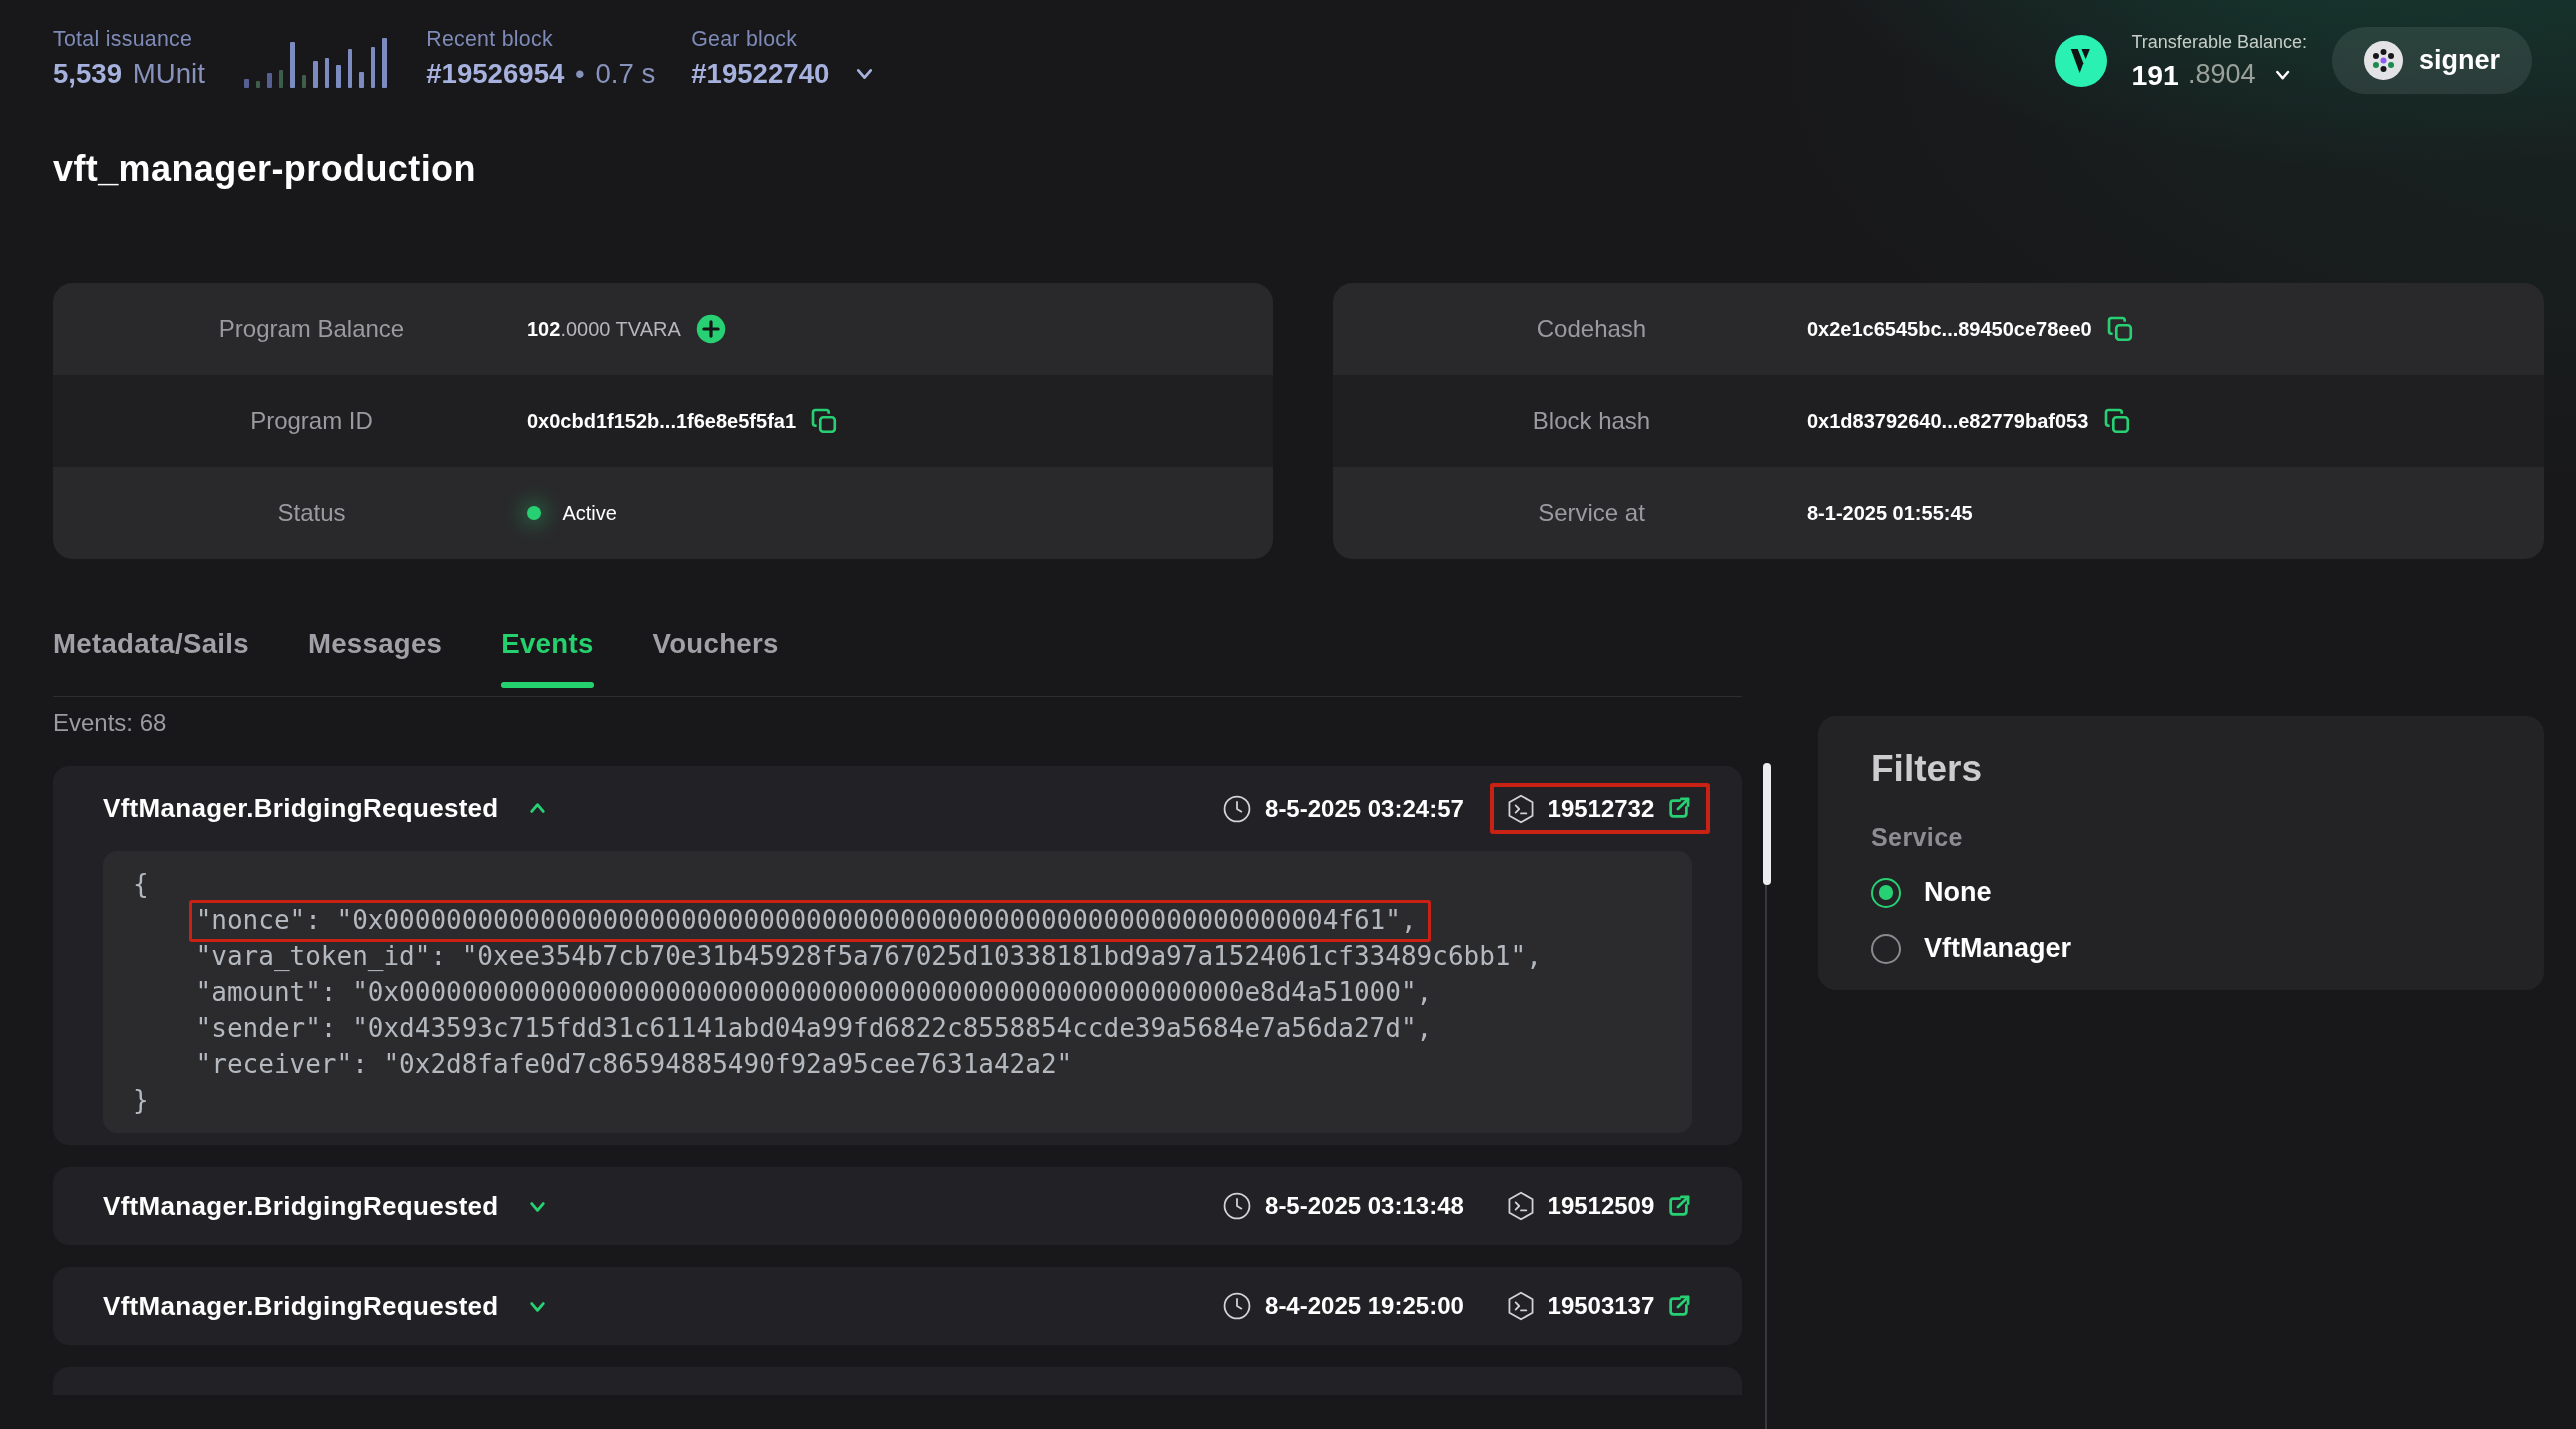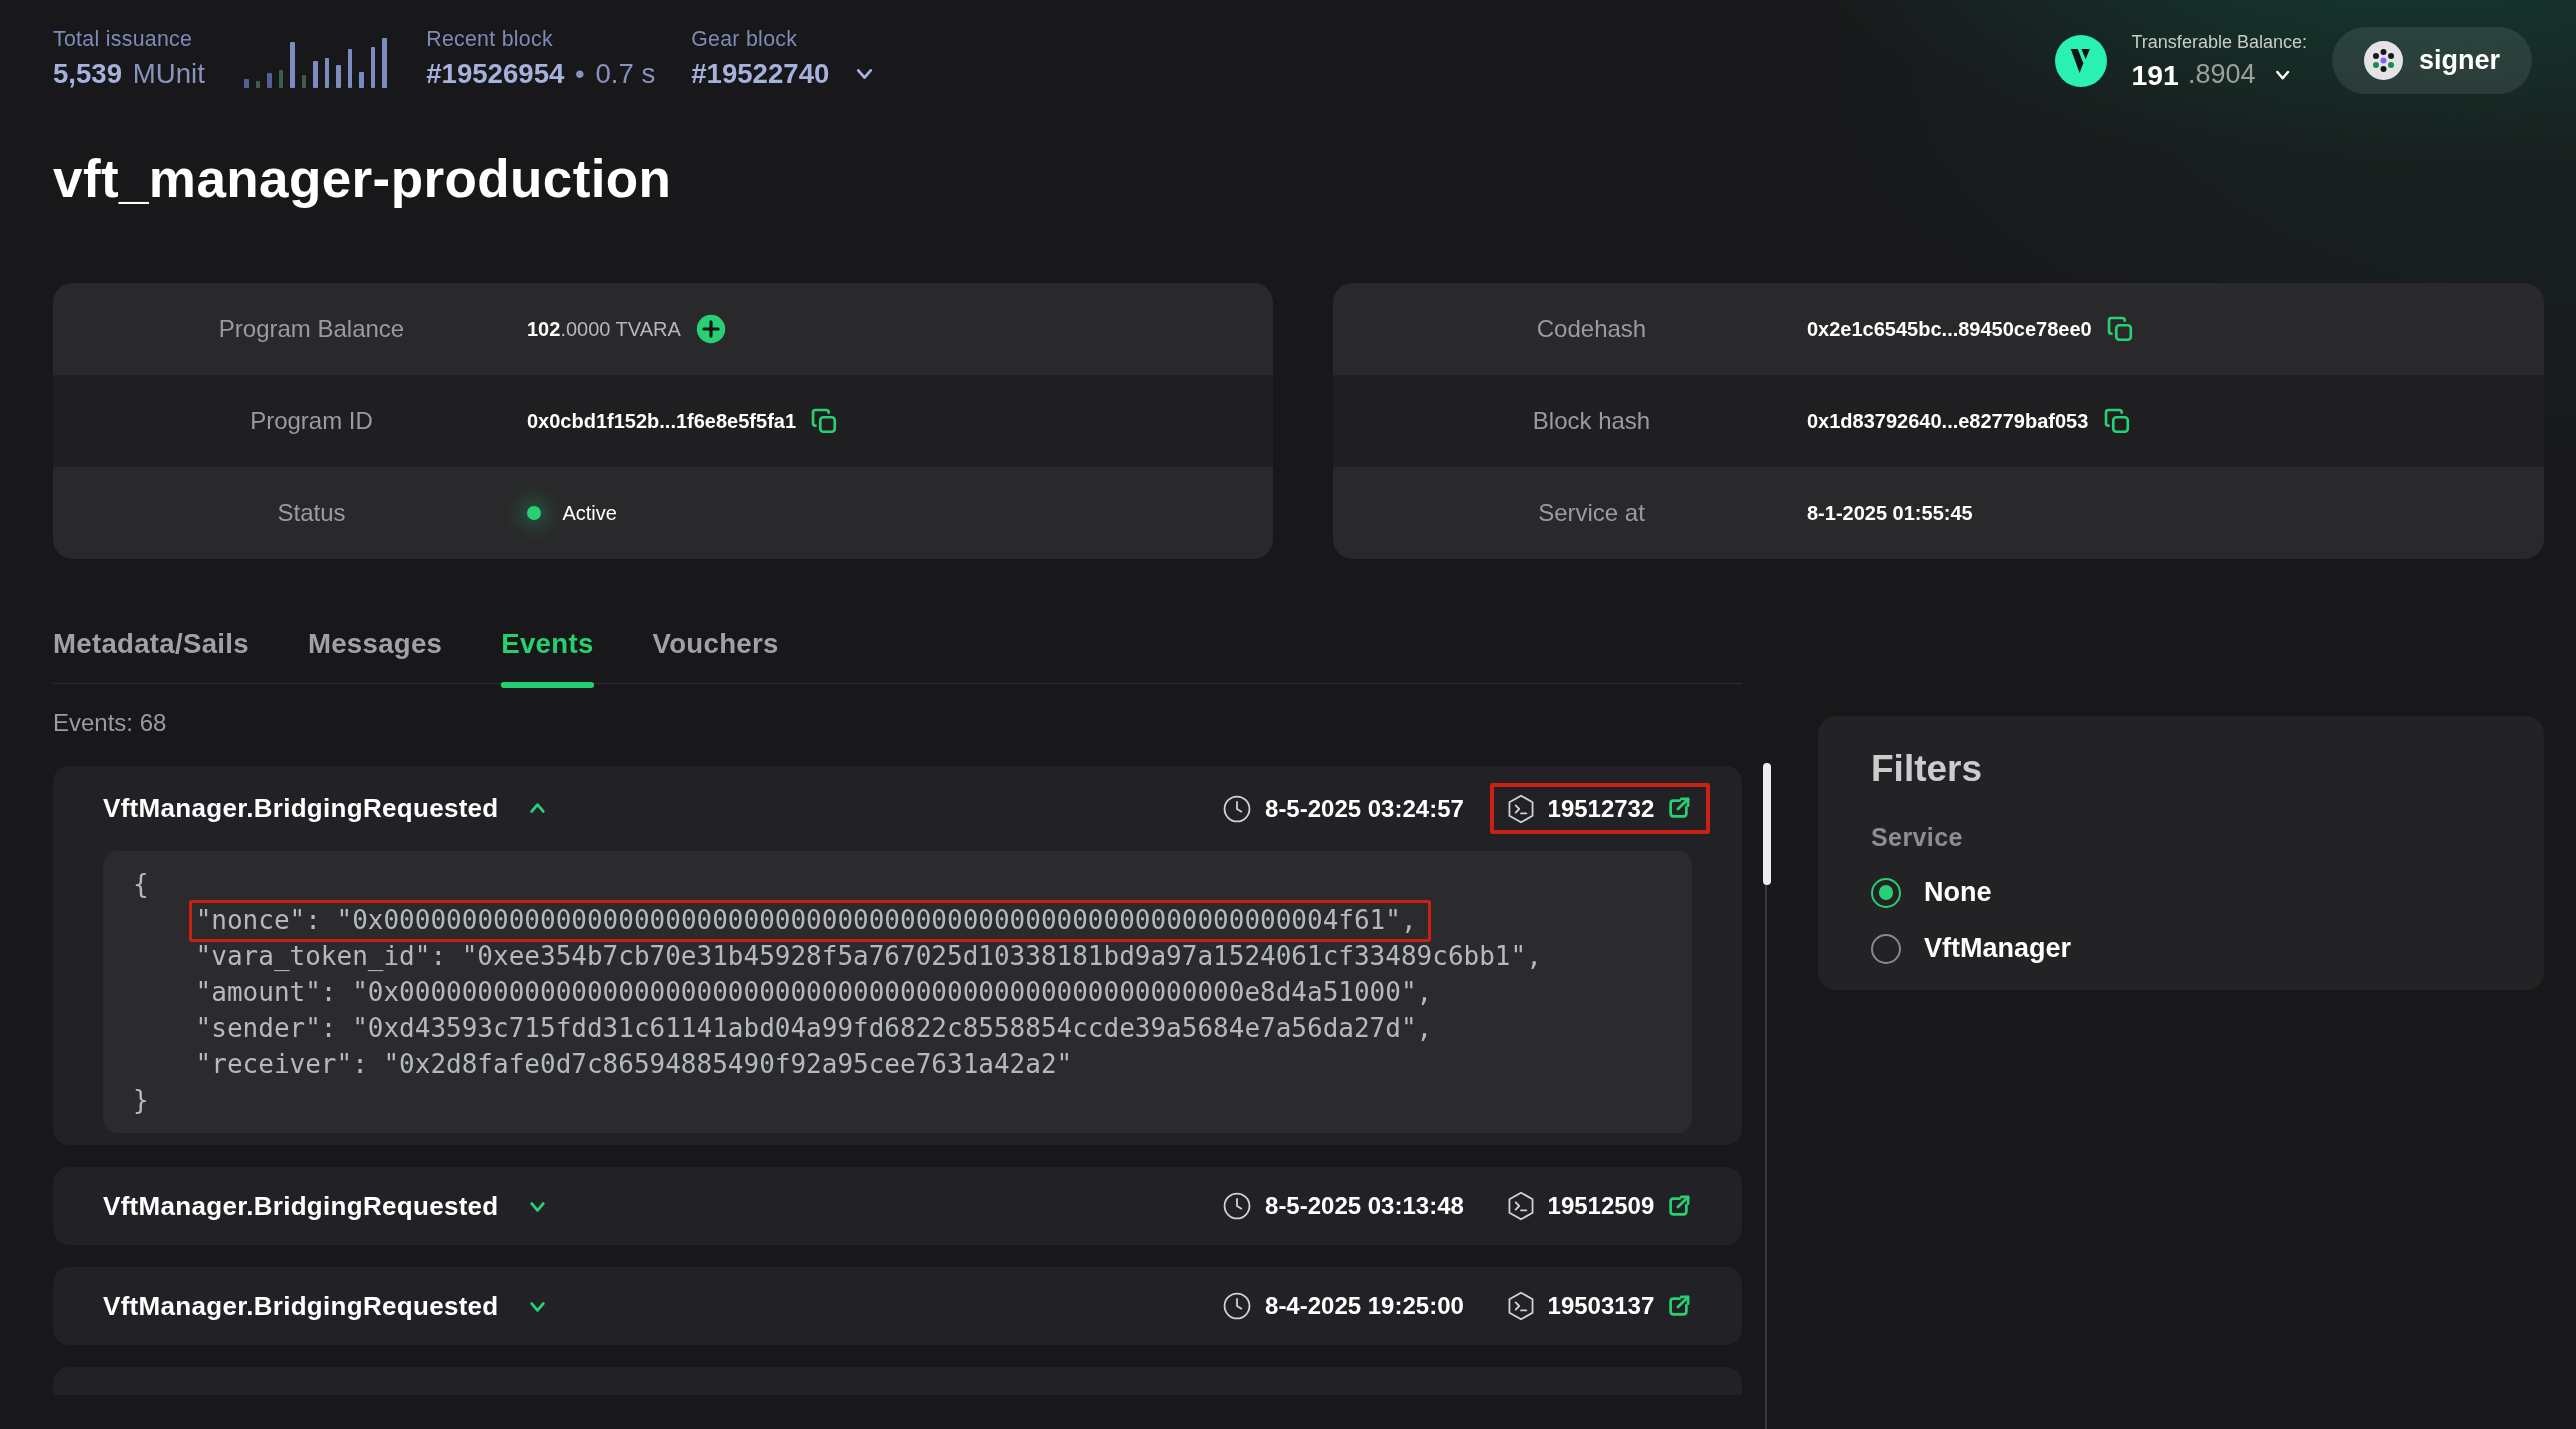--- a/index.html
+++ b/index.html
@@ -27,21 +27,21 @@
   .balance-block{display:flex;flex-direction:column;}
   .balance-label{font-size:18px;color:#c7cec8;margin-bottom:7.1px;}
   .balance-value{font-size:28.4px;color:#fff;font-weight:bold;display:flex;align-items:center;gap:9px;line-height:1;}
   .balance-frac{color:#9aa19b;font-weight:400;font-size:27px;}
   .signer-pill{display:flex;align-items:center;gap:16px;background:rgba(225,240,233,0.10);
                border-radius:39px;padding:14.2px 32px;cursor:pointer;}
   .signer-name{font-size:27px;font-weight:bold;color:#fff;}
 
   
   .title-row{position:absolute;left:53px;right:34px;top:148px;display:flex;justify-content:space-between;align-items:center;}
-  .page-title{font-size:53px;font-weight:bold;color:#fff;margin:0;letter-spacing:0.4px;}
+  .page-title{font-size:36px;font-weight:bold;color:#fff;margin:0;letter-spacing:0.4px;}
   .actions{display:flex;gap:55px;}
   .btn{display:flex;align-items:center;gap:18px;background:#2a5cf0;color:#fff;font-weight:bold;
        font-size:25px;border:none;border-radius:32px;padding:0 43px;height:62px;cursor:pointer;
        font-family:"Liberation Sans",sans-serif;}
 
   
   .cards-row{position:absolute;left:53px;top:283px;display:flex;gap:60px;}
   .info-card{border-radius:19.6px;overflow:hidden;}
   .info-card.left{width:1220px;}
   .info-card.right{width:1211px;}
@@ -50,21 +50,21 @@
   .info-row:nth-child(even){background:#1f1f21;}
   .info-label{width:431px;padding-left:43px;font-size:24px;color:#9b9b9f;flex:none;}
   .info-value{display:flex;align-items:center;gap:14.2px;font-size:20px;color:#fff;font-weight:bold;}
   .value-rest{color:#b7b7bb;font-weight:400;}
   .status-dot{width:14.2px;height:14.2px;border-radius:50%;background:#27d173;
               box-shadow:0 0 19.6px 6.2px rgba(39,209,115,0.30);margin-right:7.1px;}
   .icon-btn{display:flex;align-items:center;cursor:pointer;background:none;border:none;padding:0;}
 
   
   .tabs-row{position:absolute;left:53px;top:628px;width:1689px;display:flex;gap:59px;
-            border-bottom:1.8px solid #2e2e31;padding-bottom:23px;}
+            border-bottom:1.8px solid #2e2e31;padding-bottom:36px;}
   .tab{font-size:27.6px;font-weight:bold;color:#a0a0a6;position:relative;cursor:pointer;letter-spacing:0.3px;}
   .tab.active{color:#25d06f;}
   .tab.active::after{content:"";position:absolute;left:0;right:0;bottom:-27.6px;height:5.3px;
                      background:#25d06f;border-radius:2.7px;}
   .events-count{position:absolute;left:53px;top:709px;font-size:24px;color:#9b9ba1;}
 
   
   .events-col{position:absolute;left:53px;top:766px;width:1689px;display:flex;flex-direction:column;gap:22px;}
   .event-card{background:#222226;border-radius:16px;}
   .event-header{height:85px;display:flex;align-items:center;padding:0 50px;cursor:pointer;}

